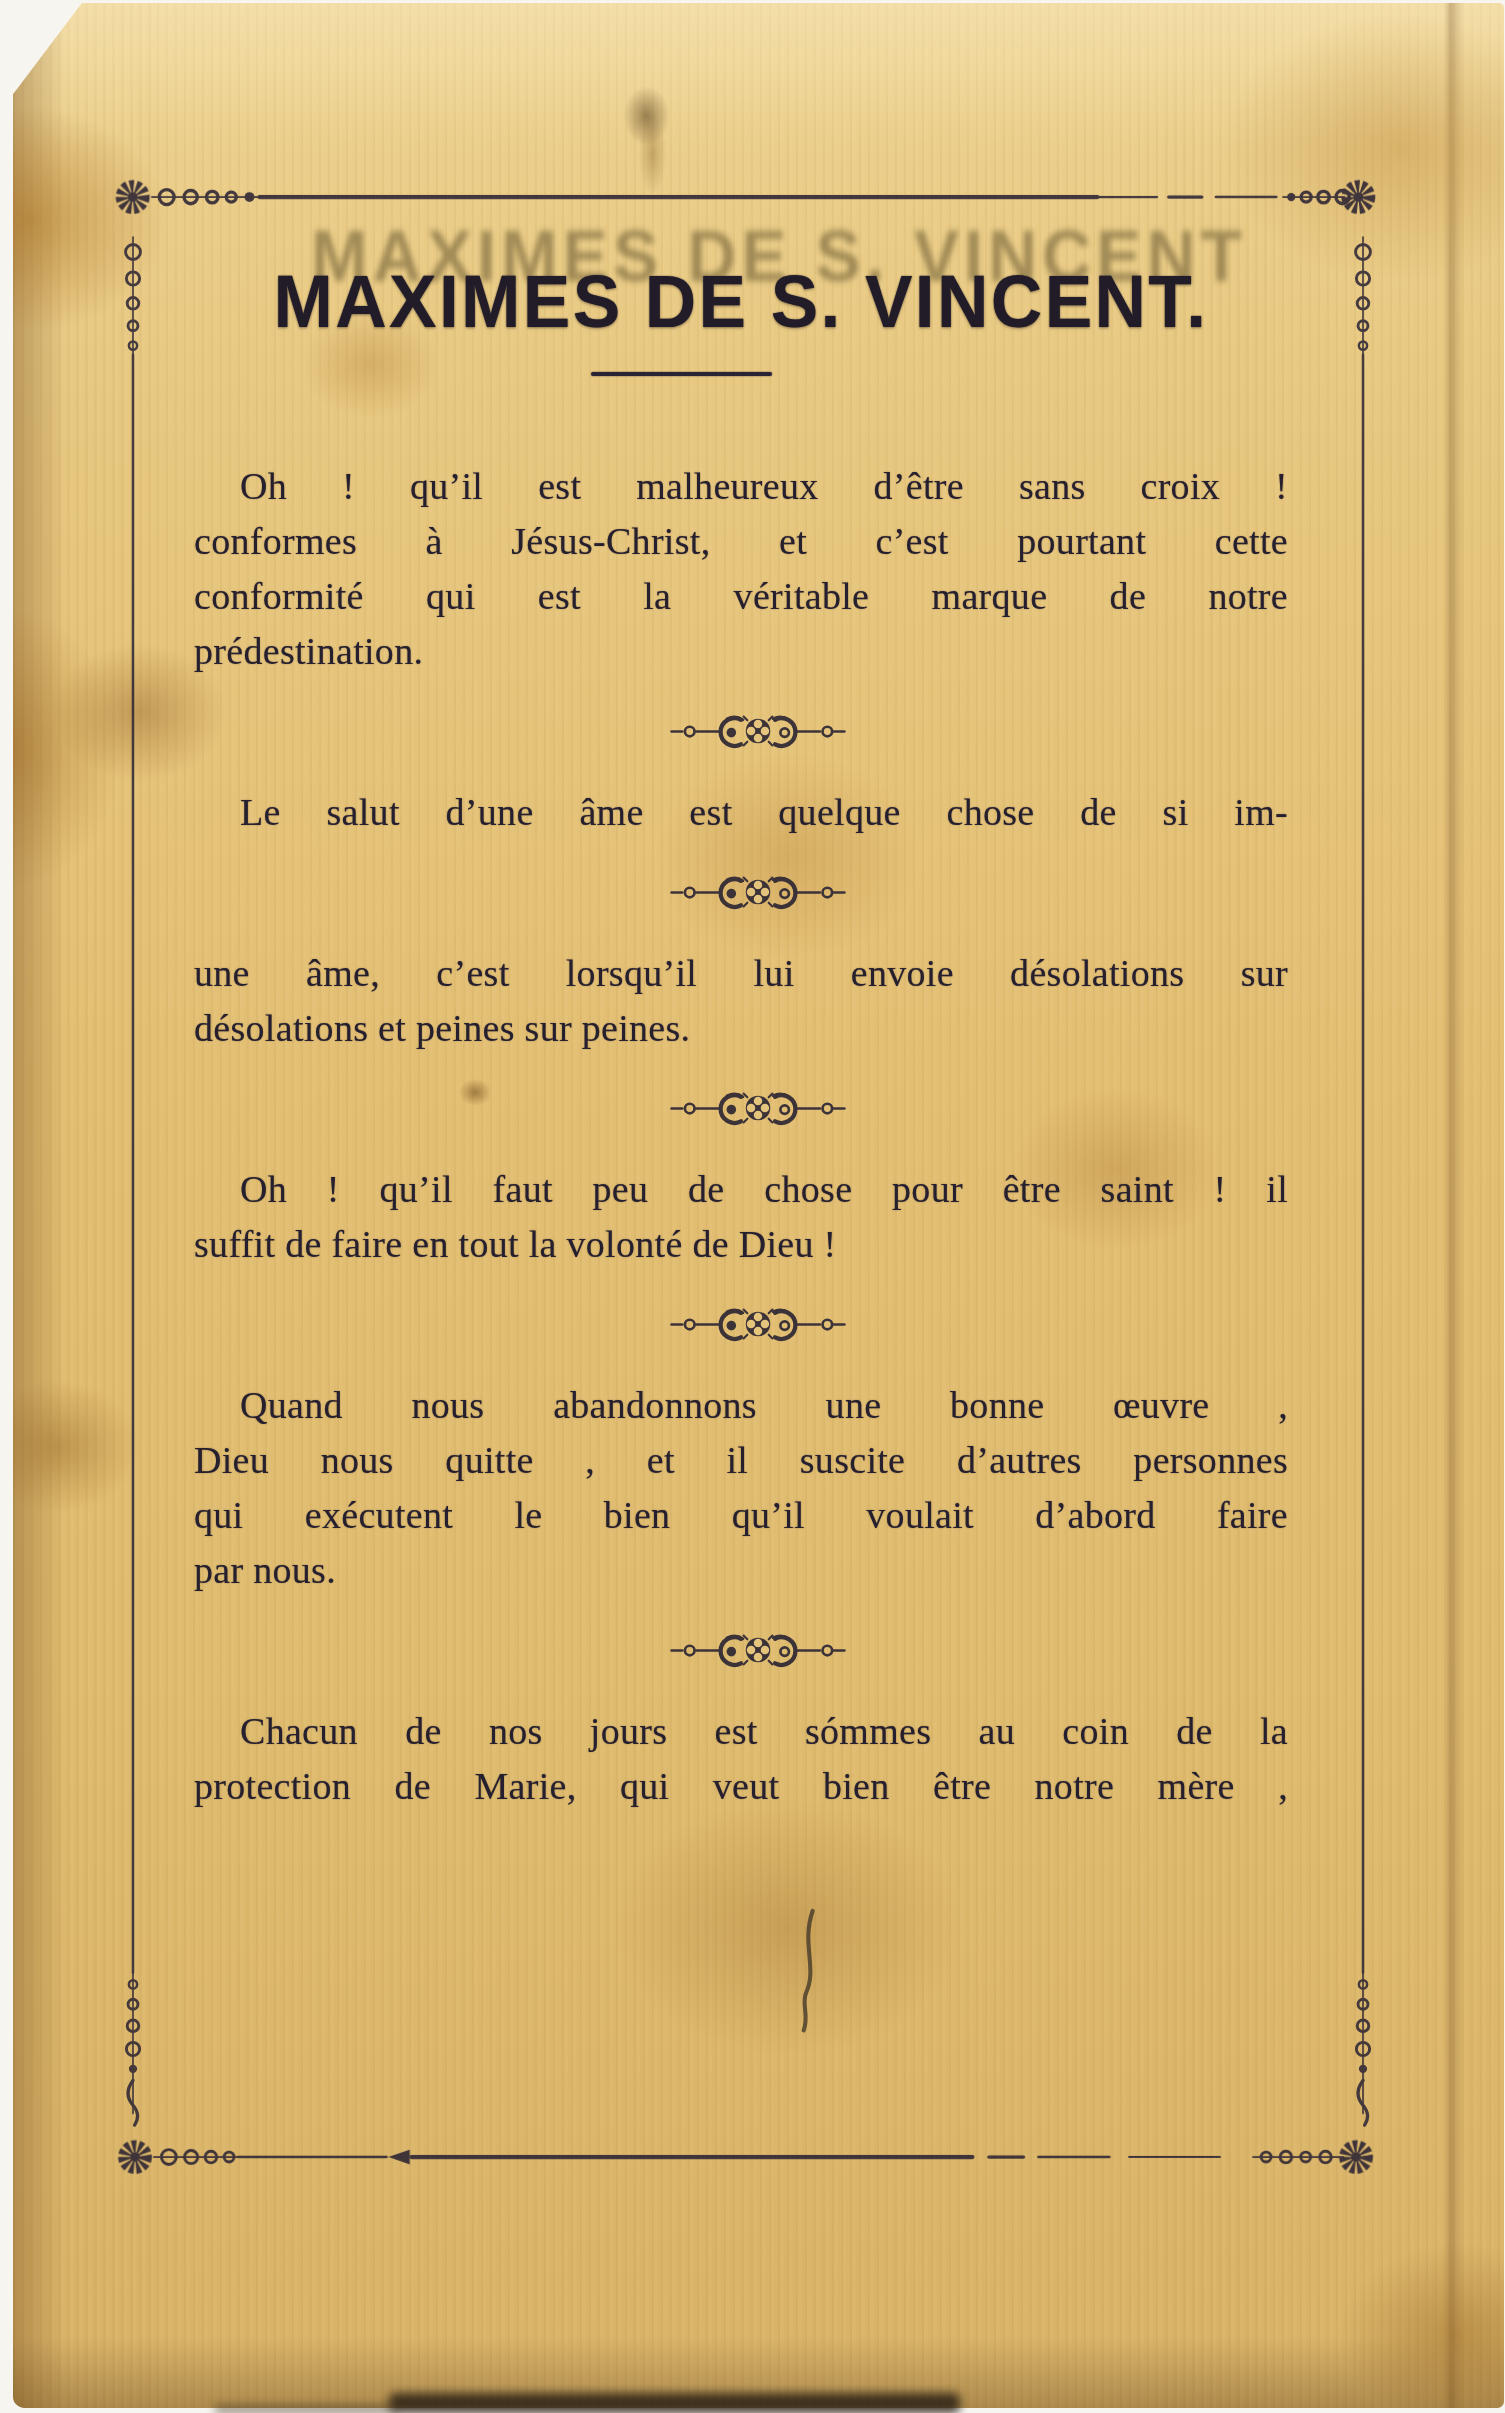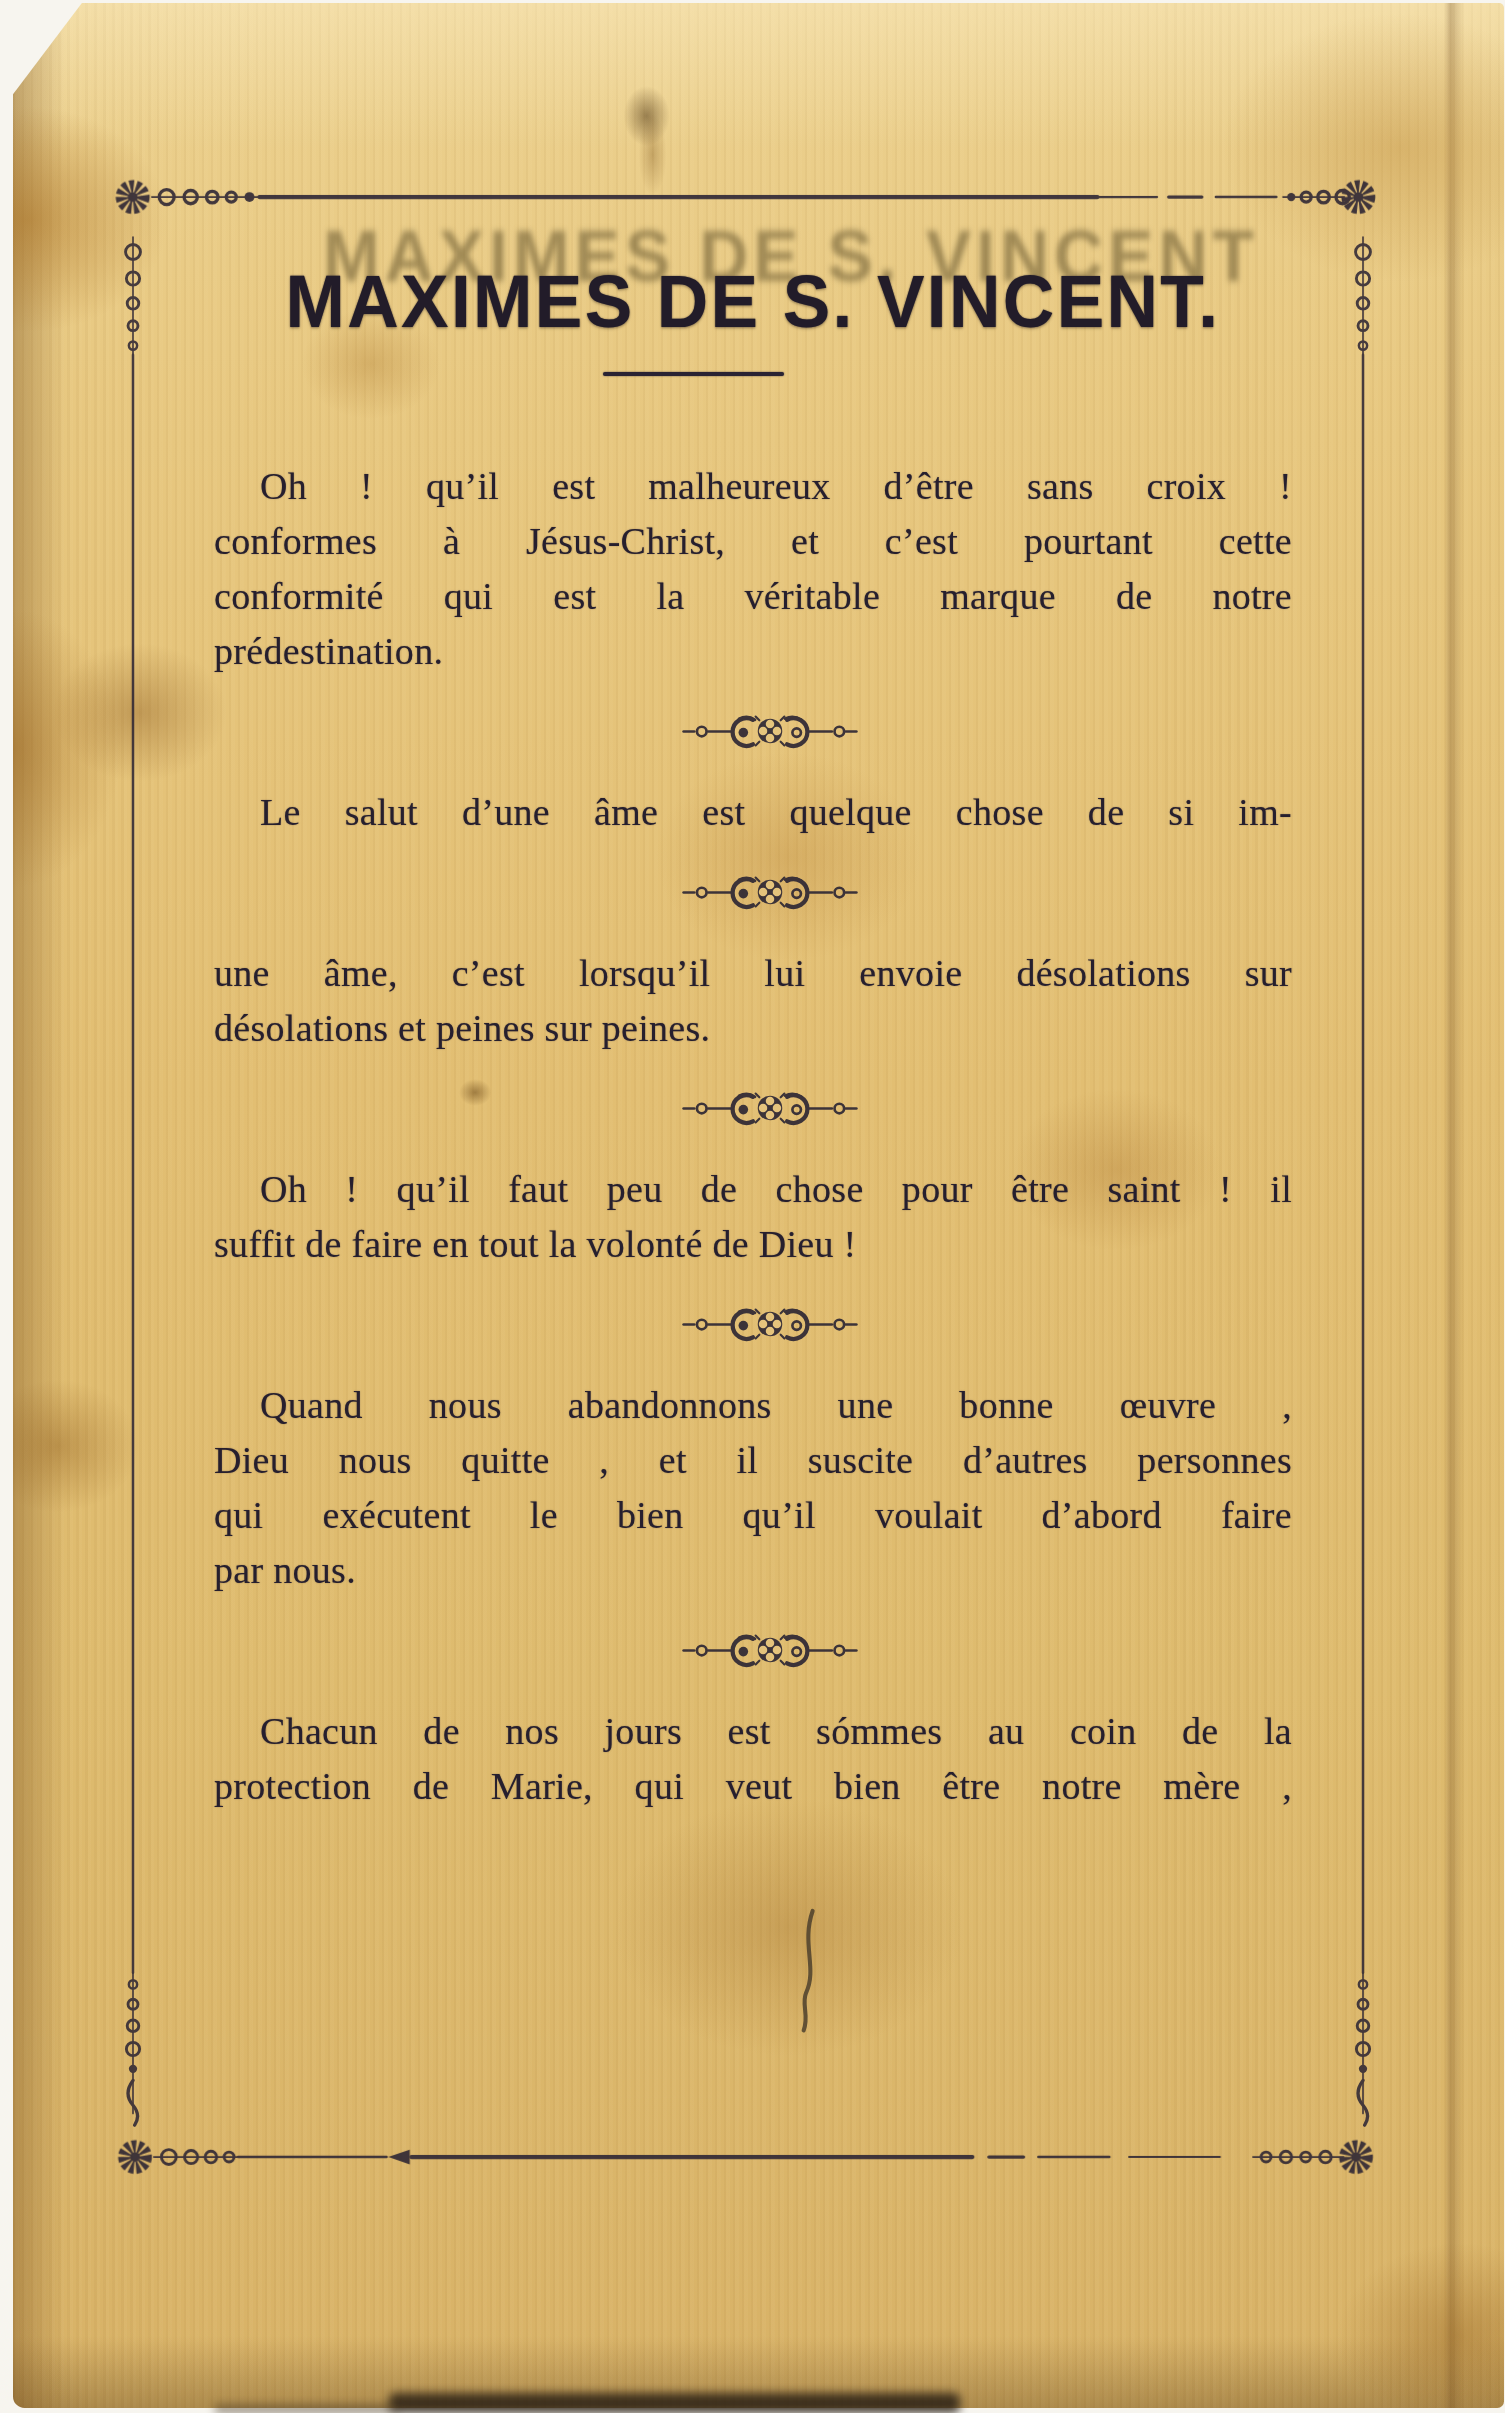--- a/index.html
+++ b/index.html
@@ -33,32 +33,32 @@
   .corner-chip{position:absolute;top:0;left:0;width:99px;height:124px;background:#f7f5ef;
     clip-path:polygon(0 0,85% 0,0 90%);}
   .bottom-smudge{position:absolute;left:389px;bottom:0;width:571px;height:20px;
     background:#2a2015;filter:blur(5px);opacity:.85;border-radius:6.6px;}
   .bottom-smudge2{position:absolute;left:215px;bottom:0;width:182px;height:8.3px;
     background:#4a3a22;filter:blur(5px);opacity:.6;}
   
   .frame{position:absolute;}
   svg .ink{stroke:#2a2333;fill:none;stroke-linecap:round;}
   
-  .content{position:absolute;left:202px;top:263px;width:1102px;color:#261f2e;}
+  .content{position:absolute;left:190px;top:263px;width:1102px;color:#261f2e;}
   .ghost-title{position:absolute;top:-46px;left:38px;width:100%;text-align:center;
     font-family:"Liberation Sans", sans-serif;font-weight:bold;font-size:68px;letter-spacing:5px;
     color:rgba(118,100,56,.62);filter:blur(2.9px);transform:scaleY(1.05);white-space:nowrap;}
   h1.title{margin:0;text-align:center;font-family:"Liberation Sans", sans-serif;
     font-weight:bold;font-size:75px;line-height:76px;letter-spacing:2.5px;transform:scaleX(.95);
     color:#221c29;text-shadow:0 0 1.7px rgba(34,28,41,.75), 0 1.7px 2.5px rgba(60,45,25,.25);white-space:nowrap;}
   .title-rule{width:181px;height:4.1px;background:#2a2333;margin:33px auto 83px;
     transform:translateX(-60px);box-shadow:0 0 1.7px rgba(42,35,51,.8);border-radius:2.5px;}
   .maxims{font-size:38px;line-height:55px;letter-spacing:0.3px;
     text-shadow:0 0 1.3px rgba(38,31,46,.55);}
-  .maxim{margin:12px;}
+  .maxim{margin:4px;}
   .line{display:block;text-align:justify;text-align-last:justify;}
   .line.first{text-indent:46px;}
   .line.last{text-align-last:left;}
   .divider-wrap{display:flex;justify-content:center;margin:28px 0 30px 33px;height:48px;}
   .scratch{position:absolute;}
 </style>
 </head>
 <body>
 
 <div class="canvas">

